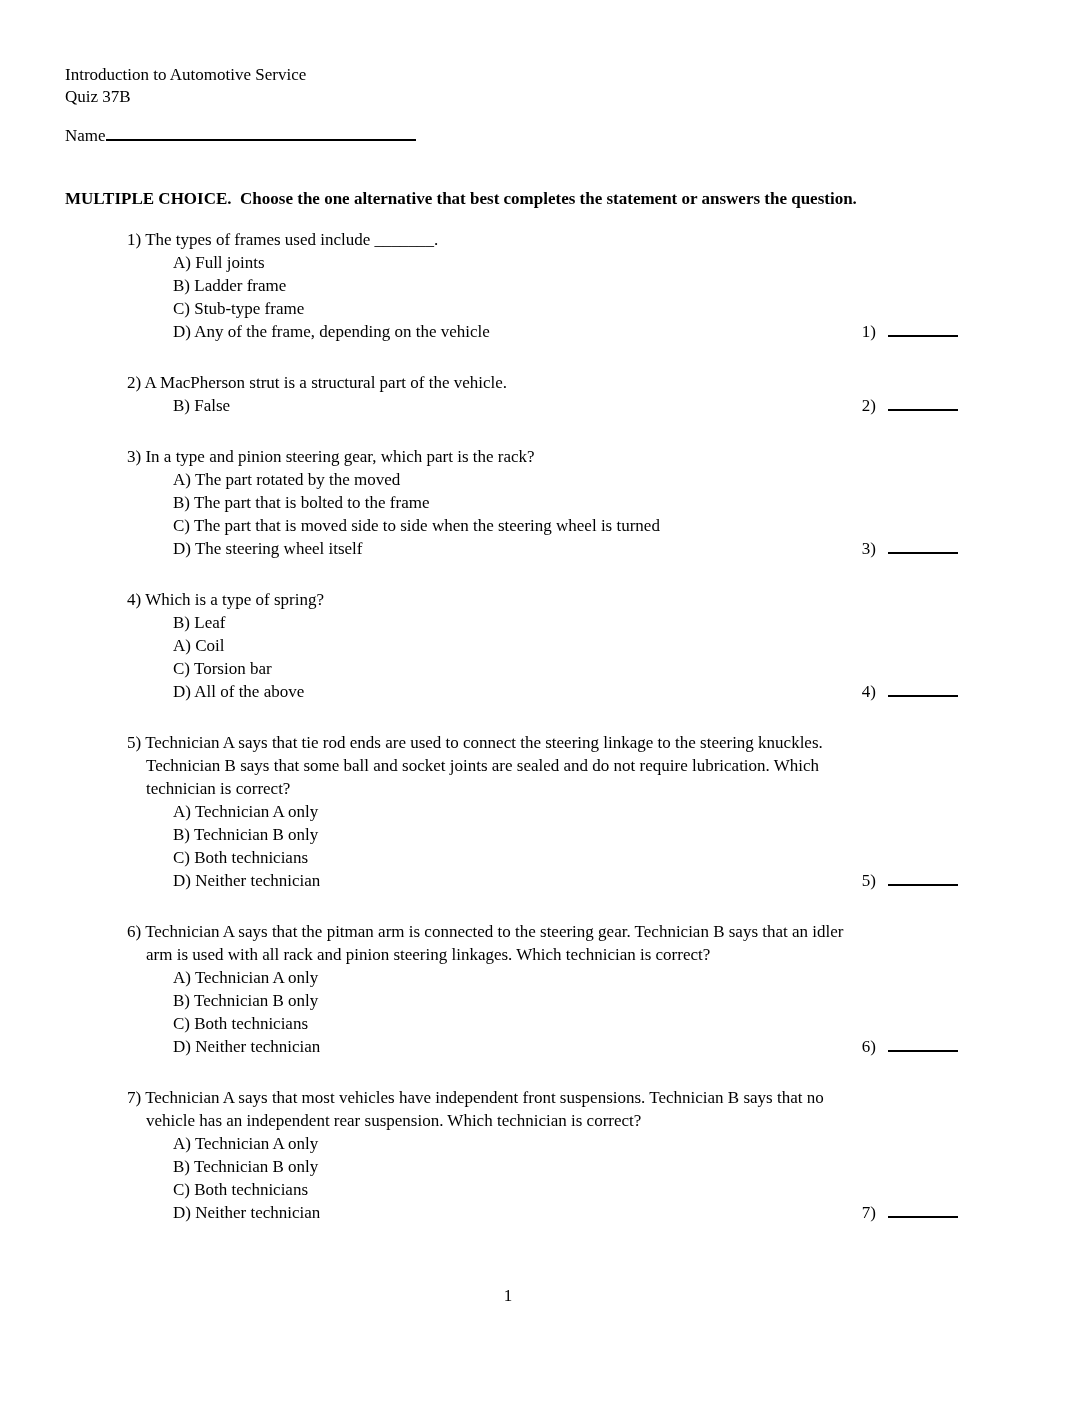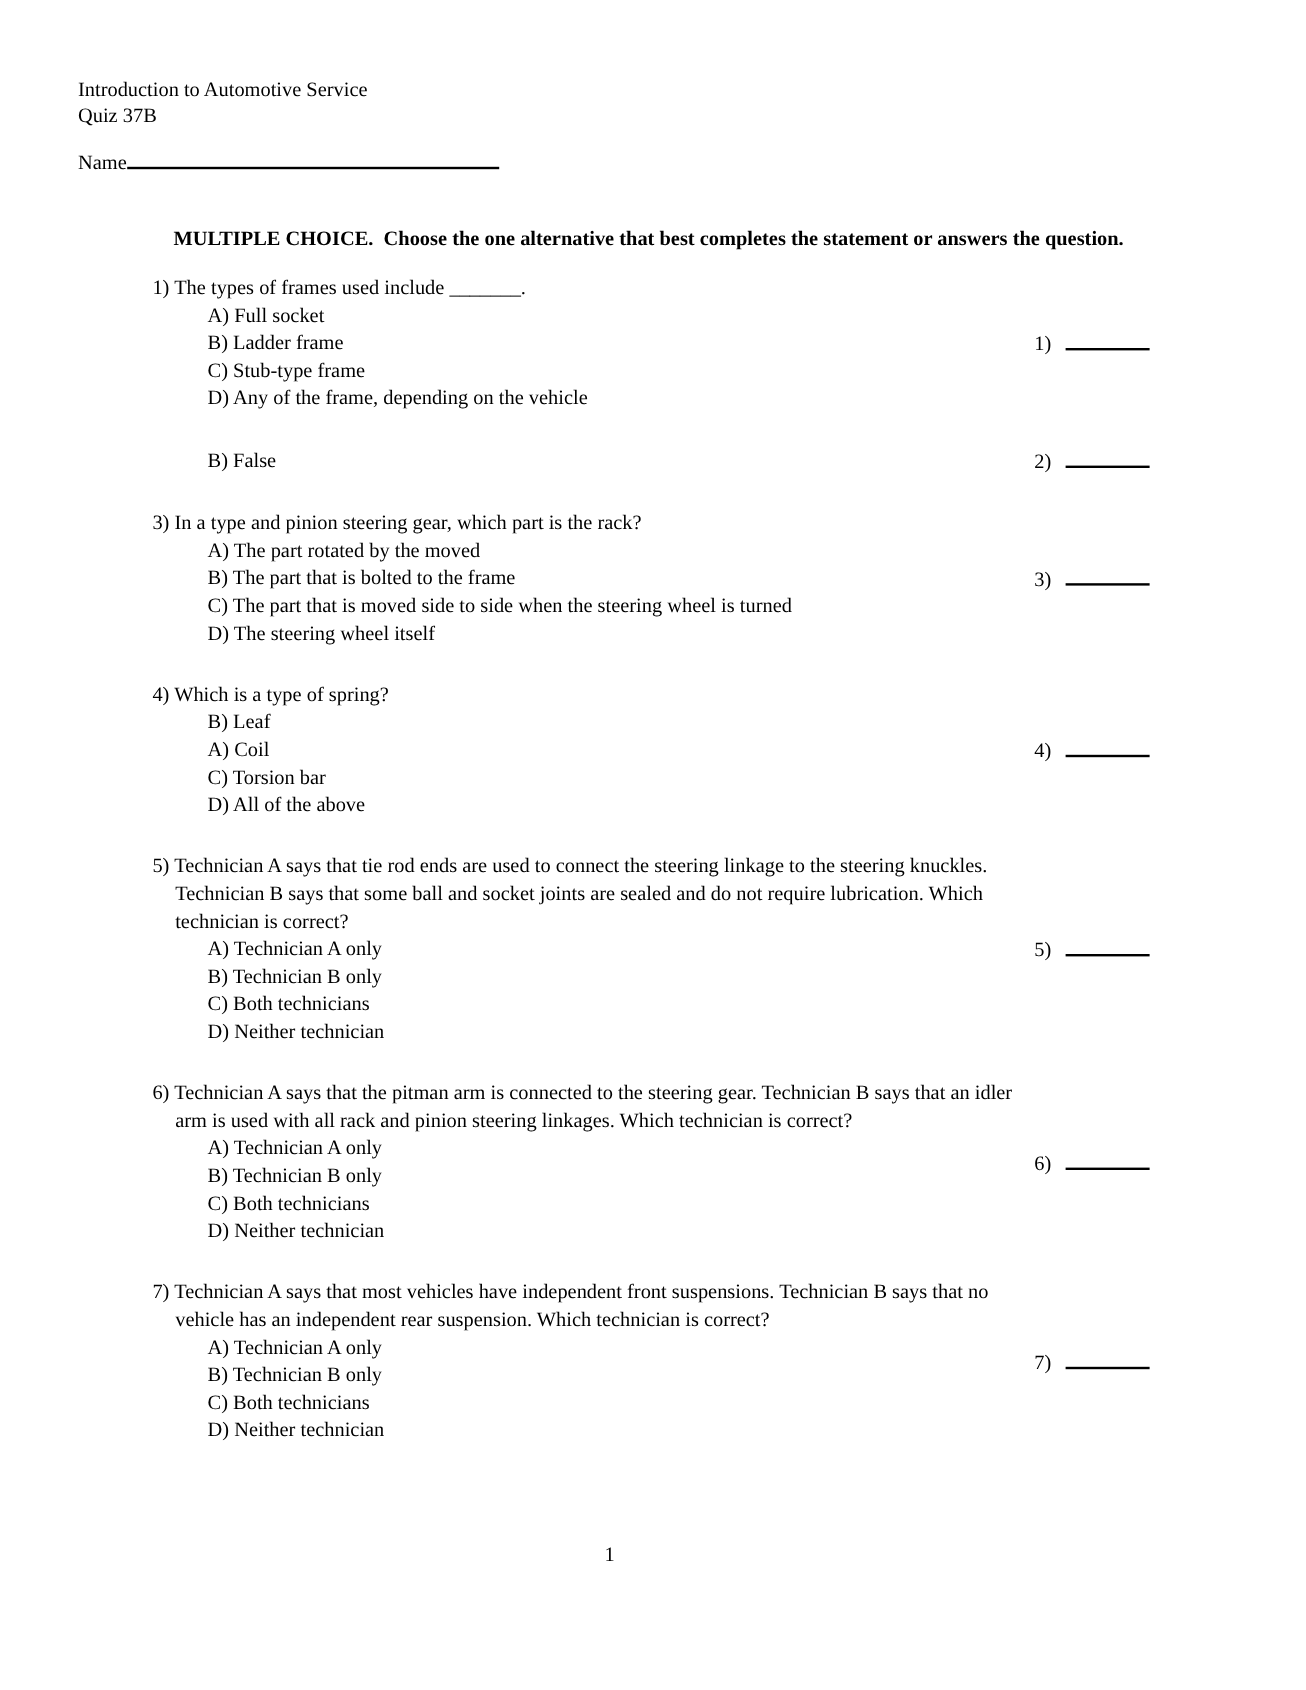--- a/index.html
+++ b/index.html
@@ -38,26 +38,25 @@
   }
   .content {
     position: absolute;
     left: 65px;
     top: 187px;
     right: 0;
   }
   .instructions {
     font-weight: bold;
     margin: 0 0 18px 0;
-    text-align: center;
   }
   .questions { margin-left: 62px; }
   .q-row {
     display: flex;
-    align-items: center;
+    align-items: flex-end;
     margin-bottom: 28px;
   }
   .q-main { width: 778px; }
   .q-text {
     margin: 0;
     padding-left: 19px;
     text-indent: -19px;
   }
   .q-options {
     list-style: none;
@@ -101,33 +100,34 @@
 
   <div class="content">
     <p class="instructions">MULTIPLE CHOICE.&nbsp; Choose the one alternative that best completes the statement or answers the question.</p>
 
     <div class="questions">
 
       <div class="q-row">
         <div class="q-main">
           <p class="q-text"><span>1)</span> <span>The types of frames used include _______.</span></p>
           <ul class="q-options">
-            <li>A) Full socket</li>
+            <li>A) Full joints</li>
             <li>B) Ladder frame</li>
             <li>C) Stub-type frame</li>
             <li>D) Any of the frame, depending on the vehicle</li>
           </ul>
         </div>
         <div class="q-answer">
           <span>1)</span><span class="answer-blank"></span>
         </div>
       </div>
 
       <div class="q-row">
         <div class="q-main">
+          <p class="q-text"><span>2)</span> <span>A MacPherson strut is a structural part of the vehicle.</span></p>
           <ul class="q-options">
             <li>B) False</li>
           </ul>
         </div>
         <div class="q-answer">
           <span>2)</span><span class="answer-blank"></span>
         </div>
       </div>
 
       <div class="q-row">

